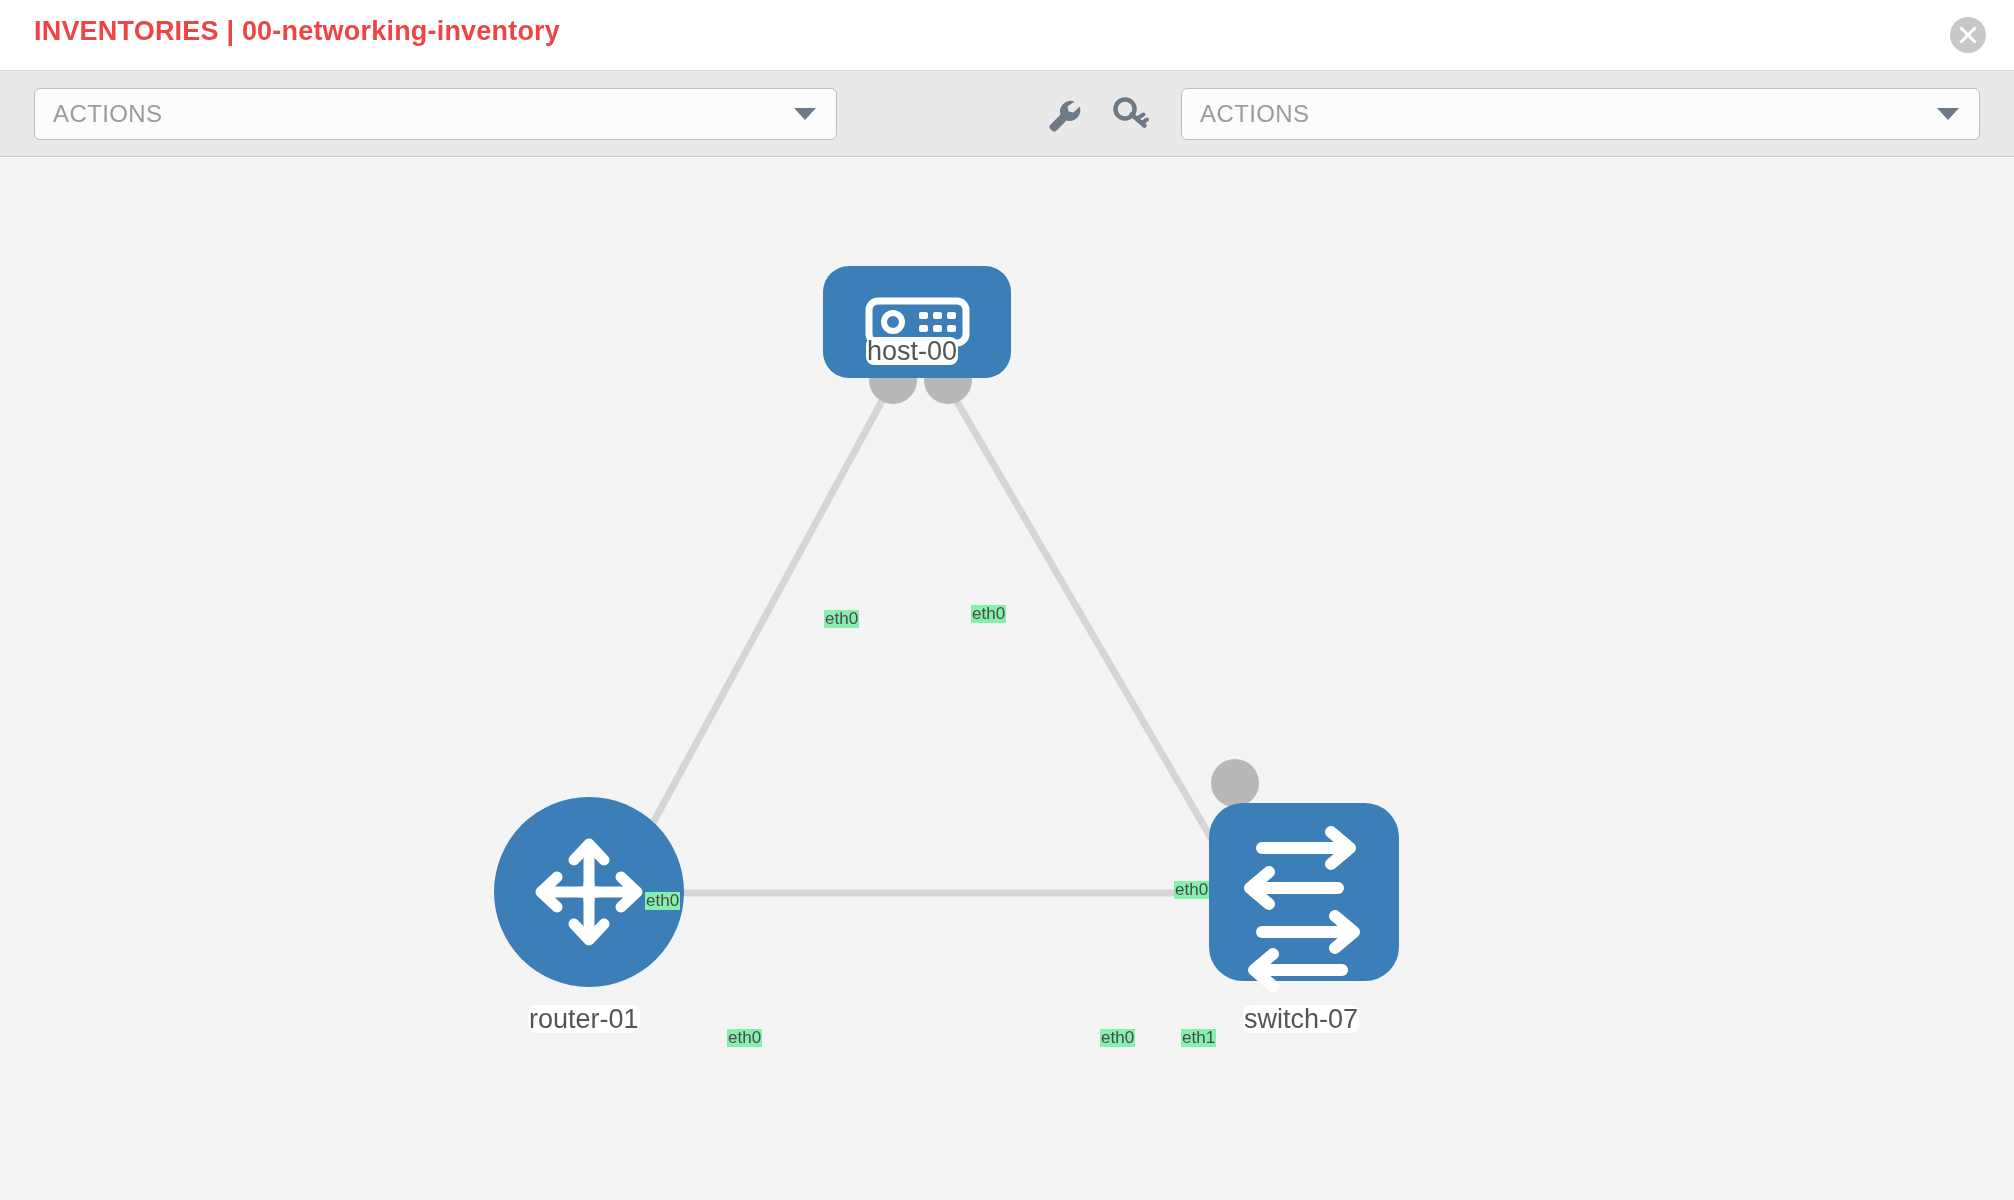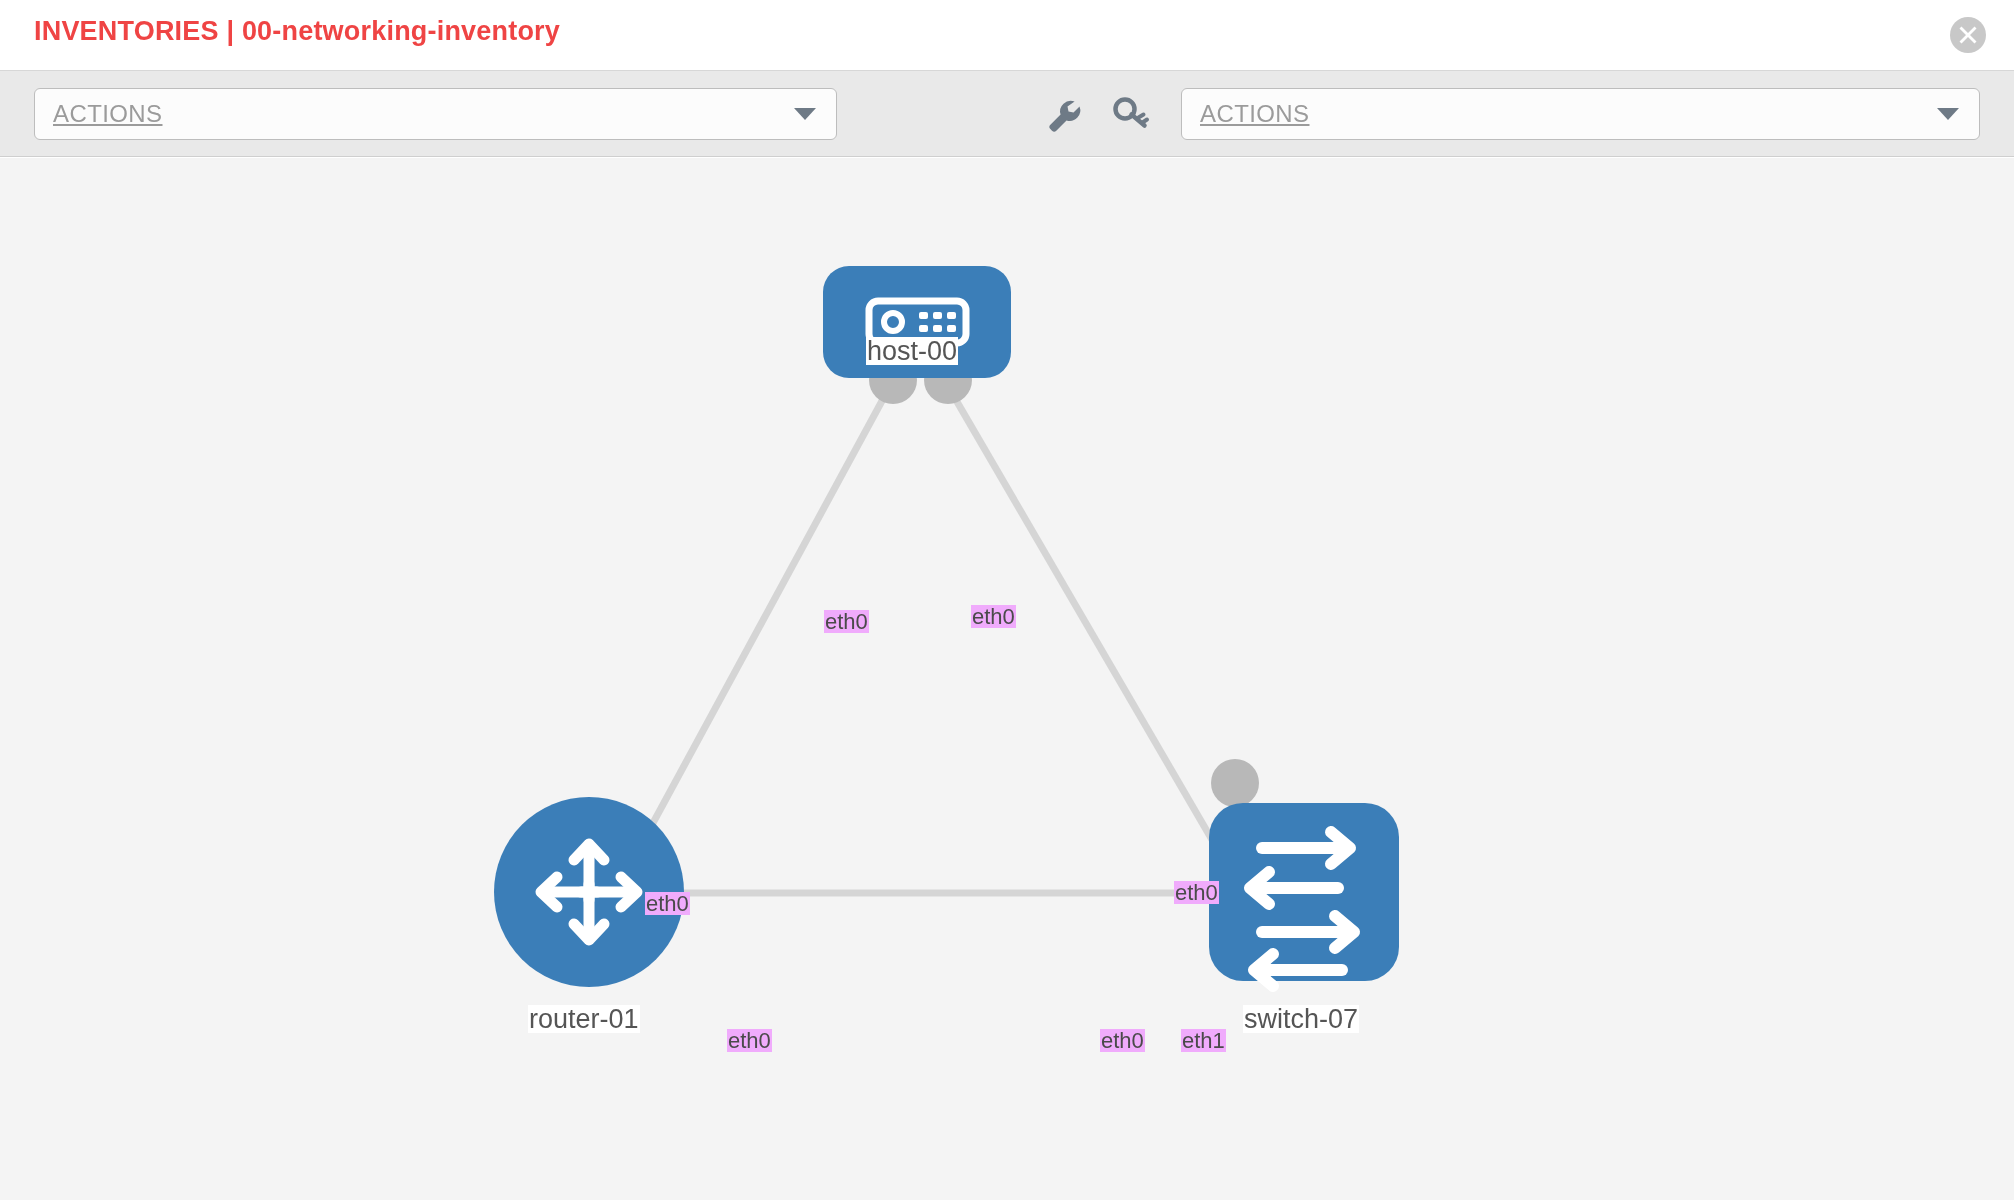--- a/index.html
+++ b/index.html
@@ -63,21 +63,20 @@
   .actions-select { left: 34px; top: 17px; width: 803px; }
   .search-select  { left: 1181px; top: 17px; width: 799px; }
   .select-label {
     position: absolute;
     left: 18px; top: 50%;
     transform: translateY(-50%);
     font-size: 24px;
     color: #9b9b9b;
     letter-spacing: 0.4px;
     white-space: nowrap;
-    text-decoration: underline;
   }
   .select-caret {
     position: absolute;
     right: 20px; top: 50%;
     transform: translateY(-50%);
     width: 0; height: 0;
     border-left: 11px solid transparent;
     border-right: 11px solid transparent;
     border-top: 12px solid #6e7a86;
   }
@@ -106,26 +105,27 @@
 
   
   .node-label {
     position: absolute;
     font-size: 27px;
     color: #555555;
     background: #ffffff;
     white-space: nowrap;
     line-height: 1.05;
     padding: 0 1px;
+    border-radius: 8px;
   }
   .iface-label {
     position: absolute;
-    font-size: 22px;
+    font-size: 17px;
     color: #4a4a4a;
-    background: #f0abfc;
+    background: #86efac;
     white-space: nowrap;
     line-height: 1.05;
     padding: 0 1px;
   }
 </style>
 </head>
 <body>
 
 <div id="app">
 

